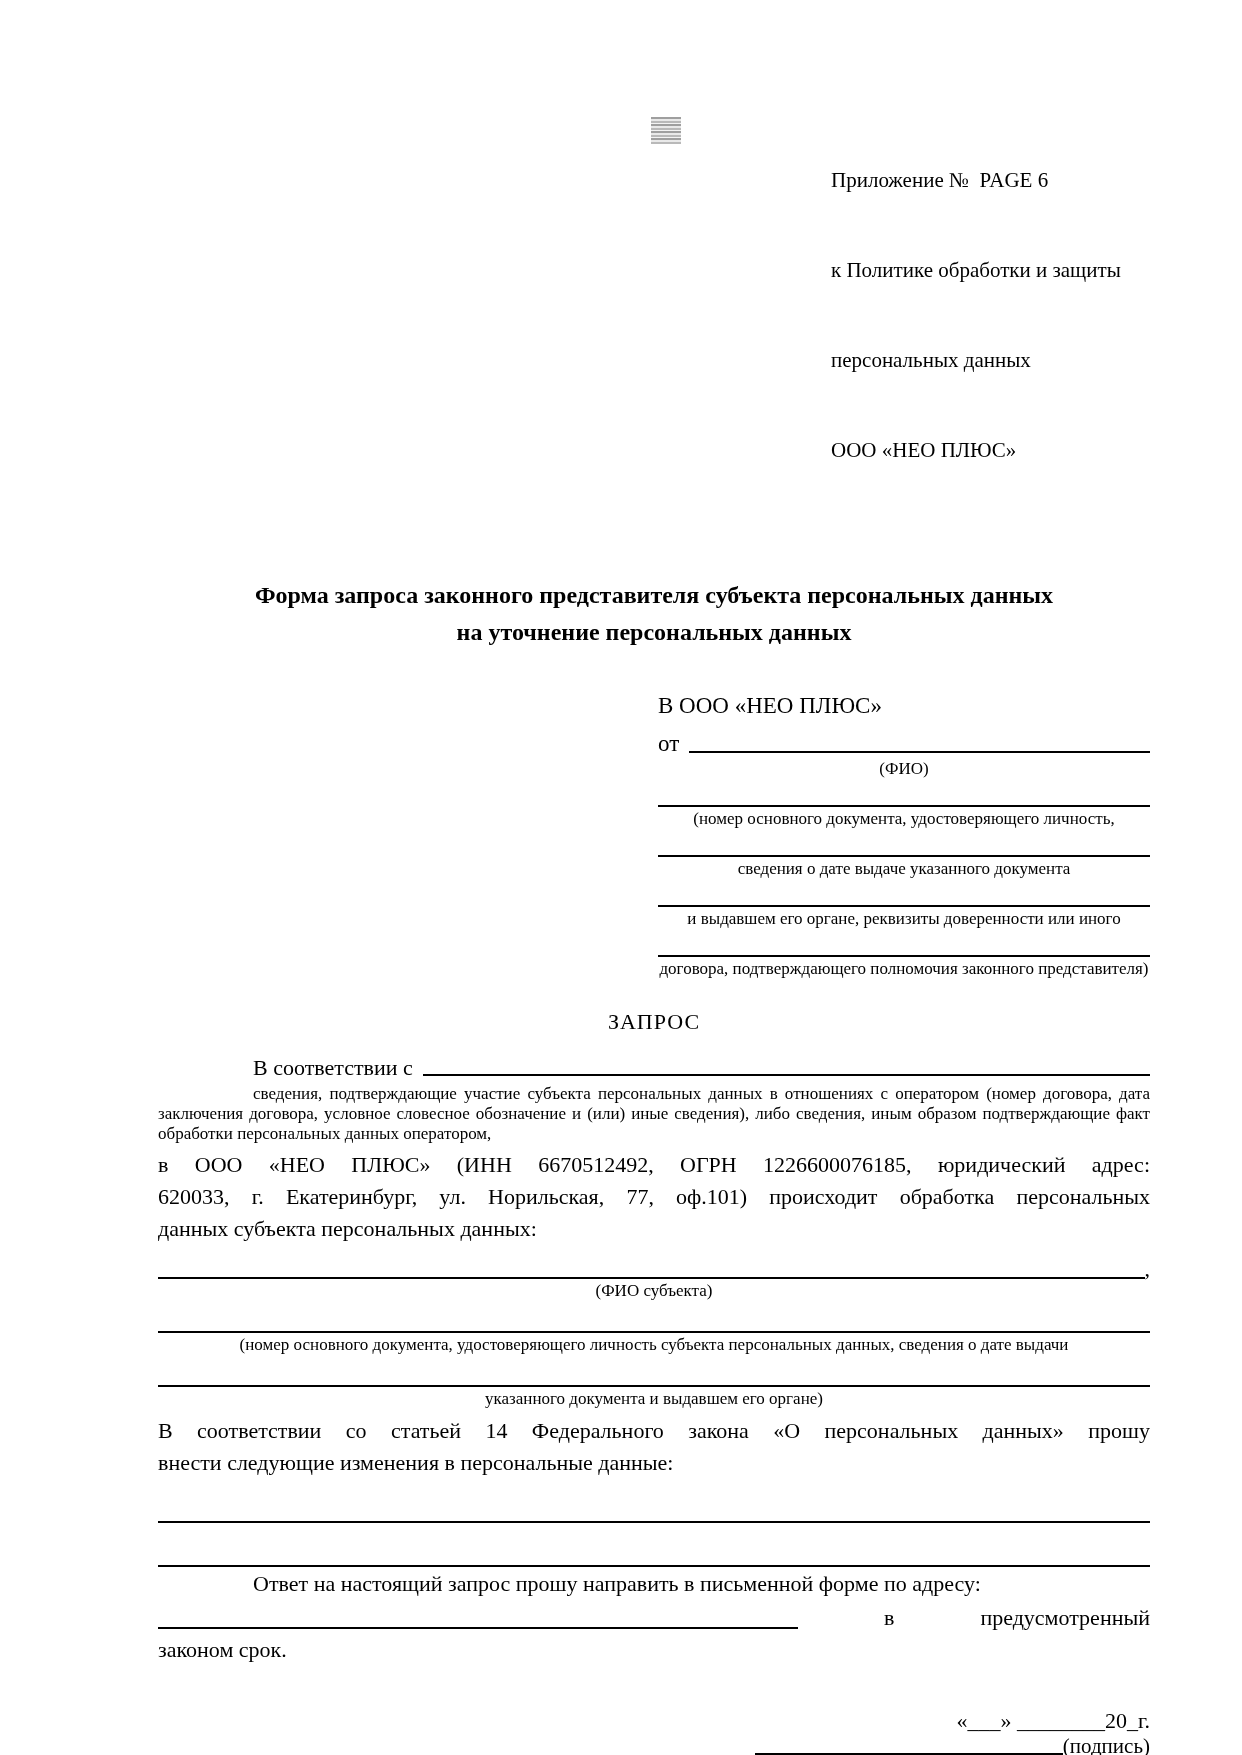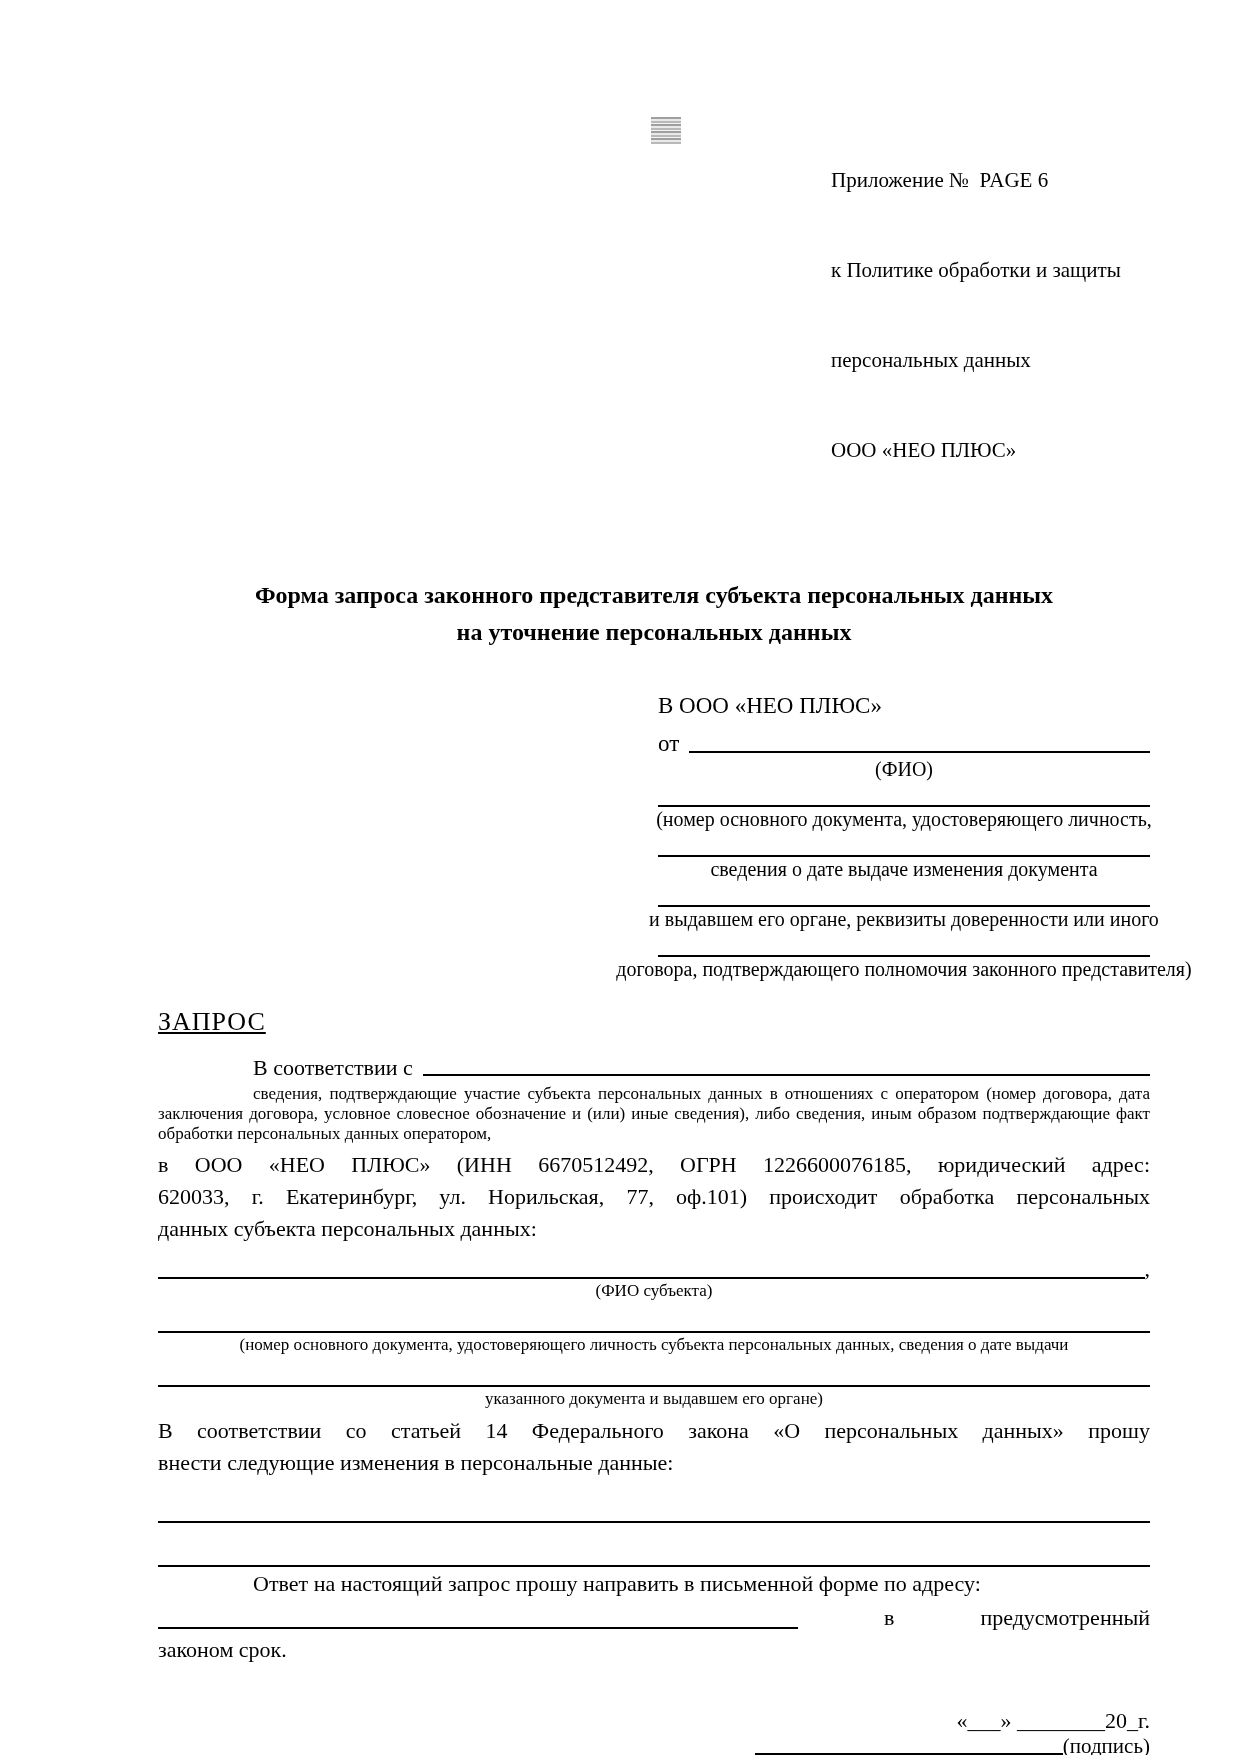--- a/index.html
+++ b/index.html
@@ -31,26 +31,26 @@
   
   .title { margin:52px 0 0 0; text-align:center; font-weight:bold;
            font-size:24px; line-height:37px; }
 
   
   .rc { margin-left:500px; width:492px; margin-top:38px; font-size:23px; }
   .rc-to { line-height:34px; }
   .row { display:flex; align-items:flex-end; }
   .fill { flex:1 1 auto; border-bottom:2px solid #000; margin:0 0 4px 10px; }
   .rc-from { height:32px; margin-top:2px; }
-  .rc-cap { font-size:20px; line-height:20px; text-align:center;
+  .rc-cap { font-size:17px; line-height:20px; text-align:center;
             white-space:nowrap; margin:2px -80px 0 -80px; }
   .rc-line { border-bottom:2px solid #000; height:26px; }
 
   
-  .zapros { margin-top:26px; text-align:left; font-size:26px; line-height:34px; letter-spacing:1px;text-decoration:underline; }
+  .zapros { margin-top:26px; text-align:center; font-size:22px; line-height:34px; letter-spacing:1px; }
   .body-size { font-size:22px; line-height:32px; }
   .intro { height:34px; margin-top:8px; padding-left:95px; font-size:22px; }
   .intro .fill { margin-bottom:5px; }
 
   .jl { text-align:justify; text-align-last:justify; }
   .fineprint { font-size:17px; line-height:20px; margin-top:3px; }
   .fp-indent { padding-left:95px; }
 
   .op { margin-top:5px; }
 
@@ -100,21 +100,21 @@
       <div class="row rc-from">
         <span>от</span>
         <span class="fill"></span>
       </div>
       <div class="rc-cap">(ФИО)</div>
 
       <div class="rc-line"></div>
       <div class="rc-cap">(номер основного документа, удостоверяющего личность,</div>
 
       <div class="rc-line"></div>
-      <div class="rc-cap">сведения о дате выдаче изменения документа</div>
+      <div class="rc-cap">сведения о дате выдаче указанного документа</div>
 
       <div class="rc-line"></div>
       <div class="rc-cap">и выдавшем его органе, реквизиты доверенности или иного</div>
 
       <div class="rc-line"></div>
       <div class="rc-cap">договора, подтверждающего полномочия законного представителя)</div>
     </div>
 
     <div class="zapros">ЗАПРОС</div>
 

